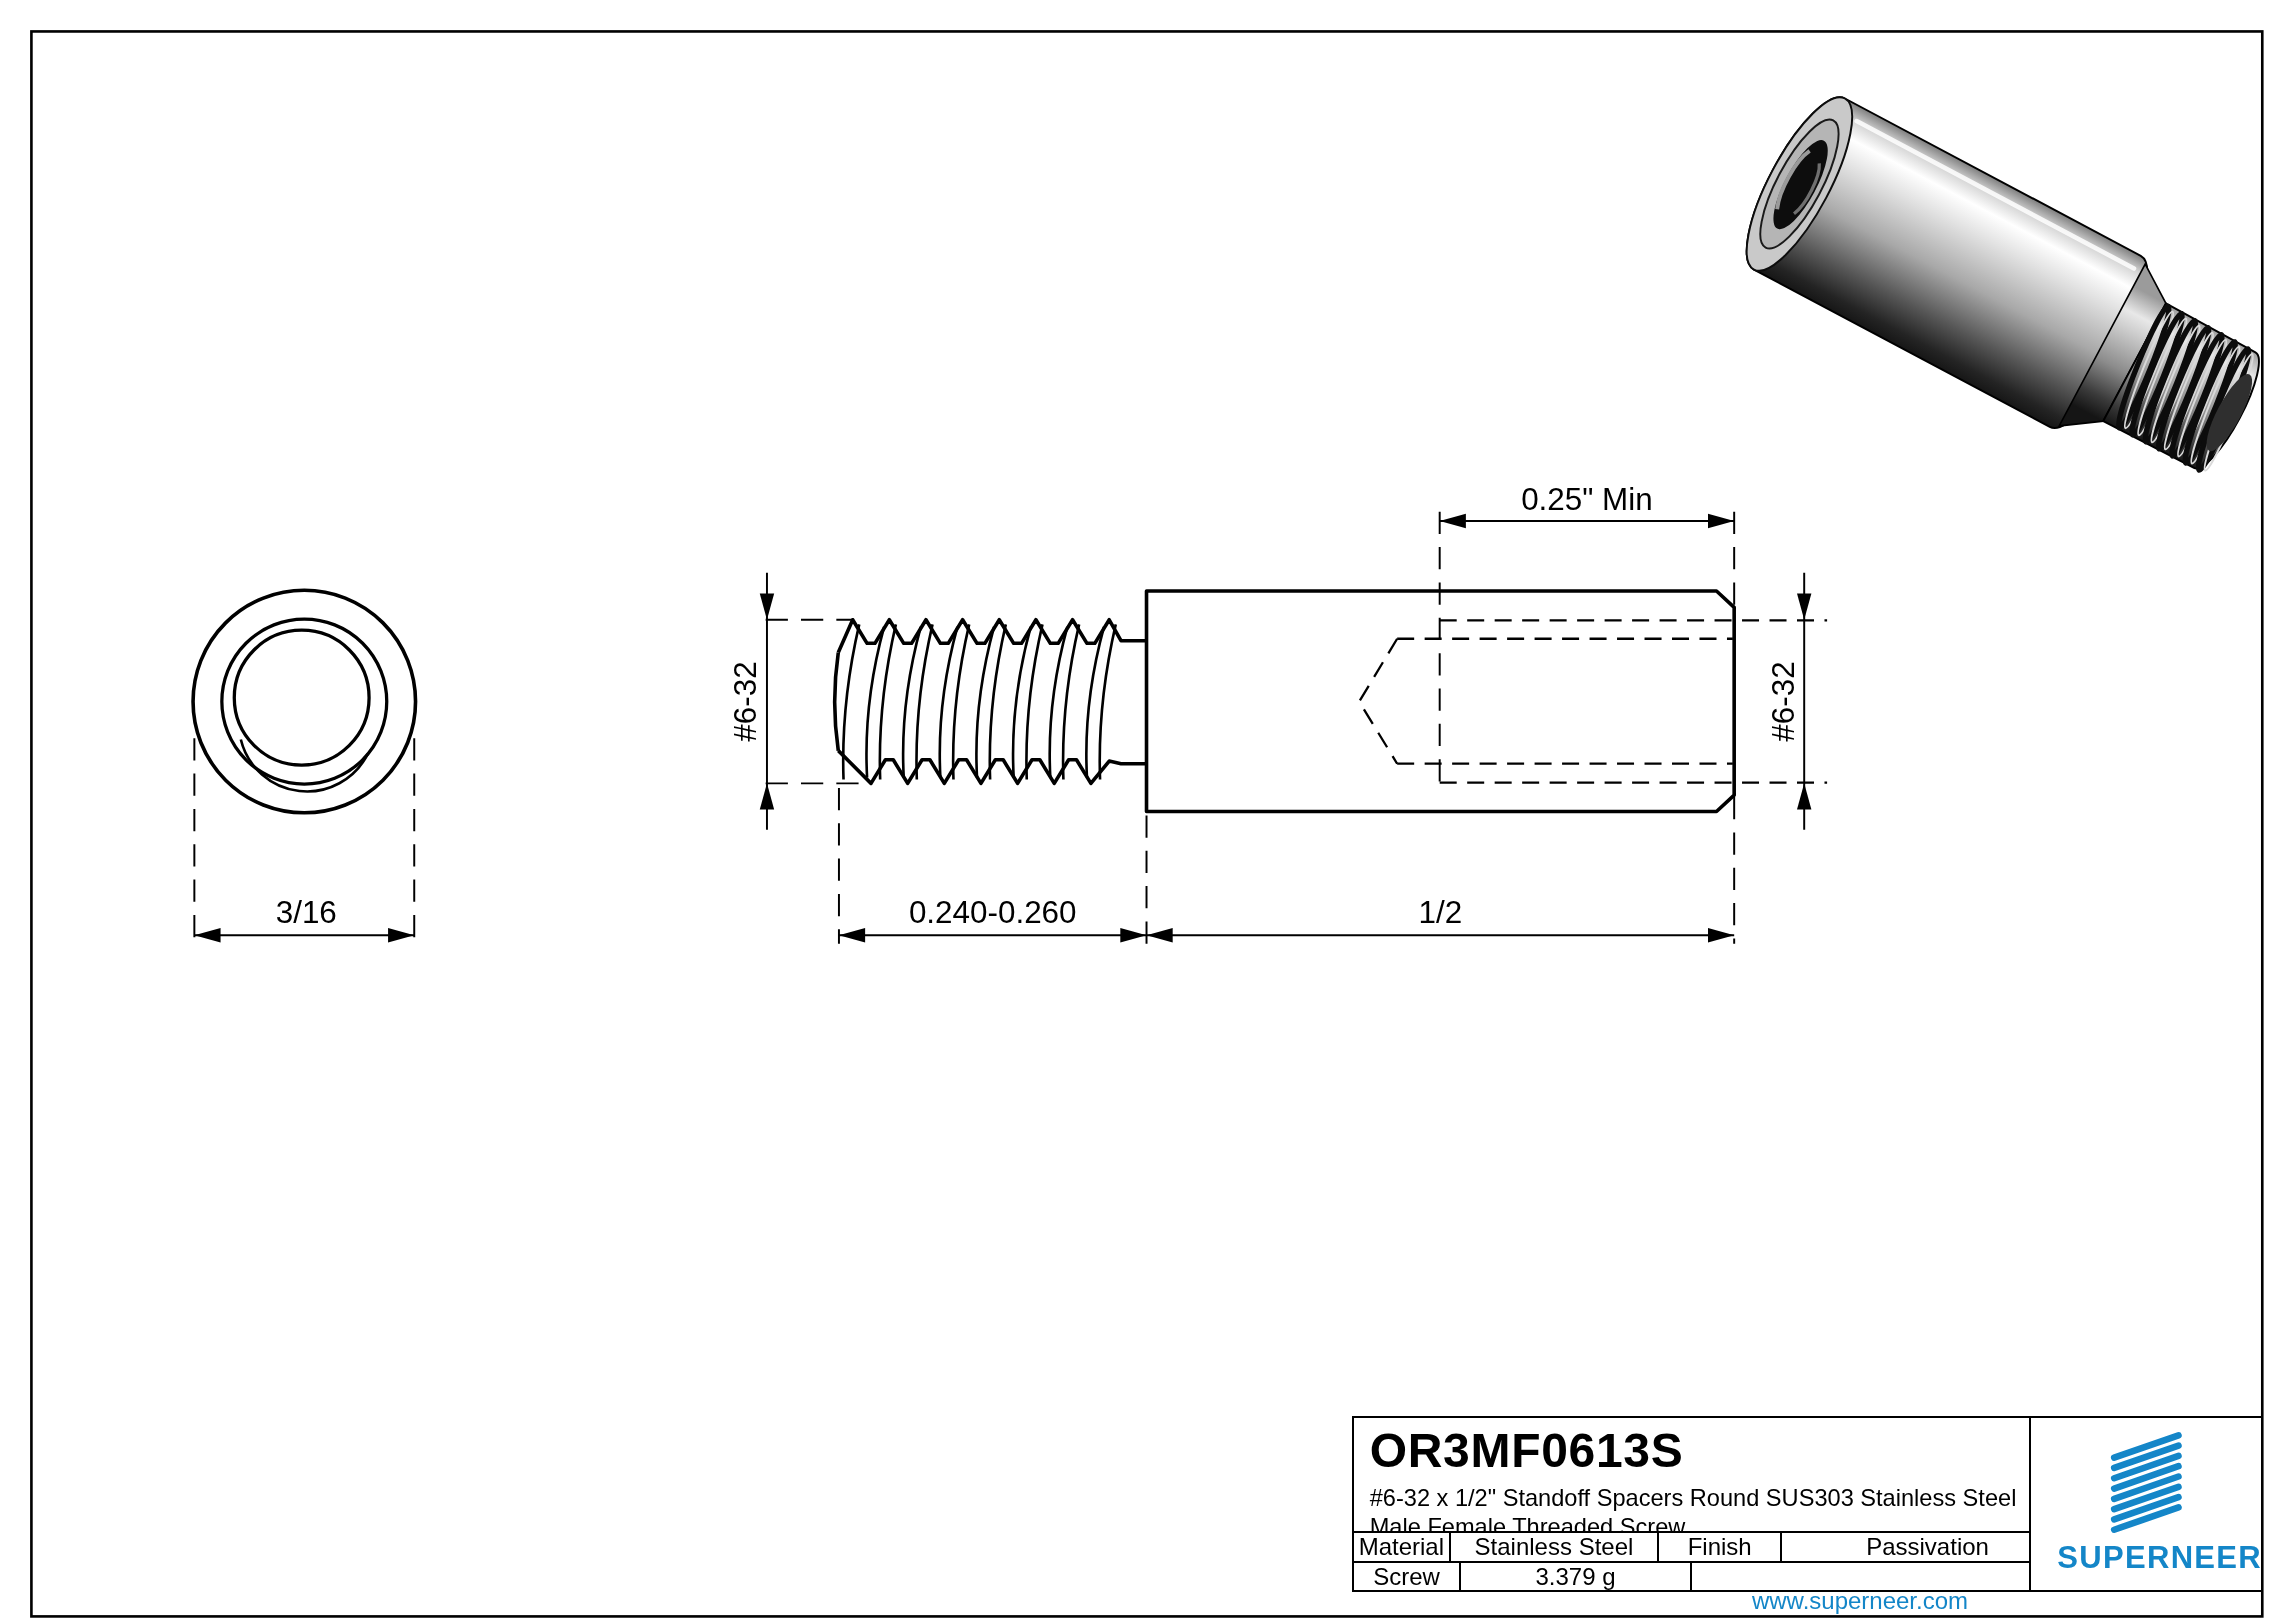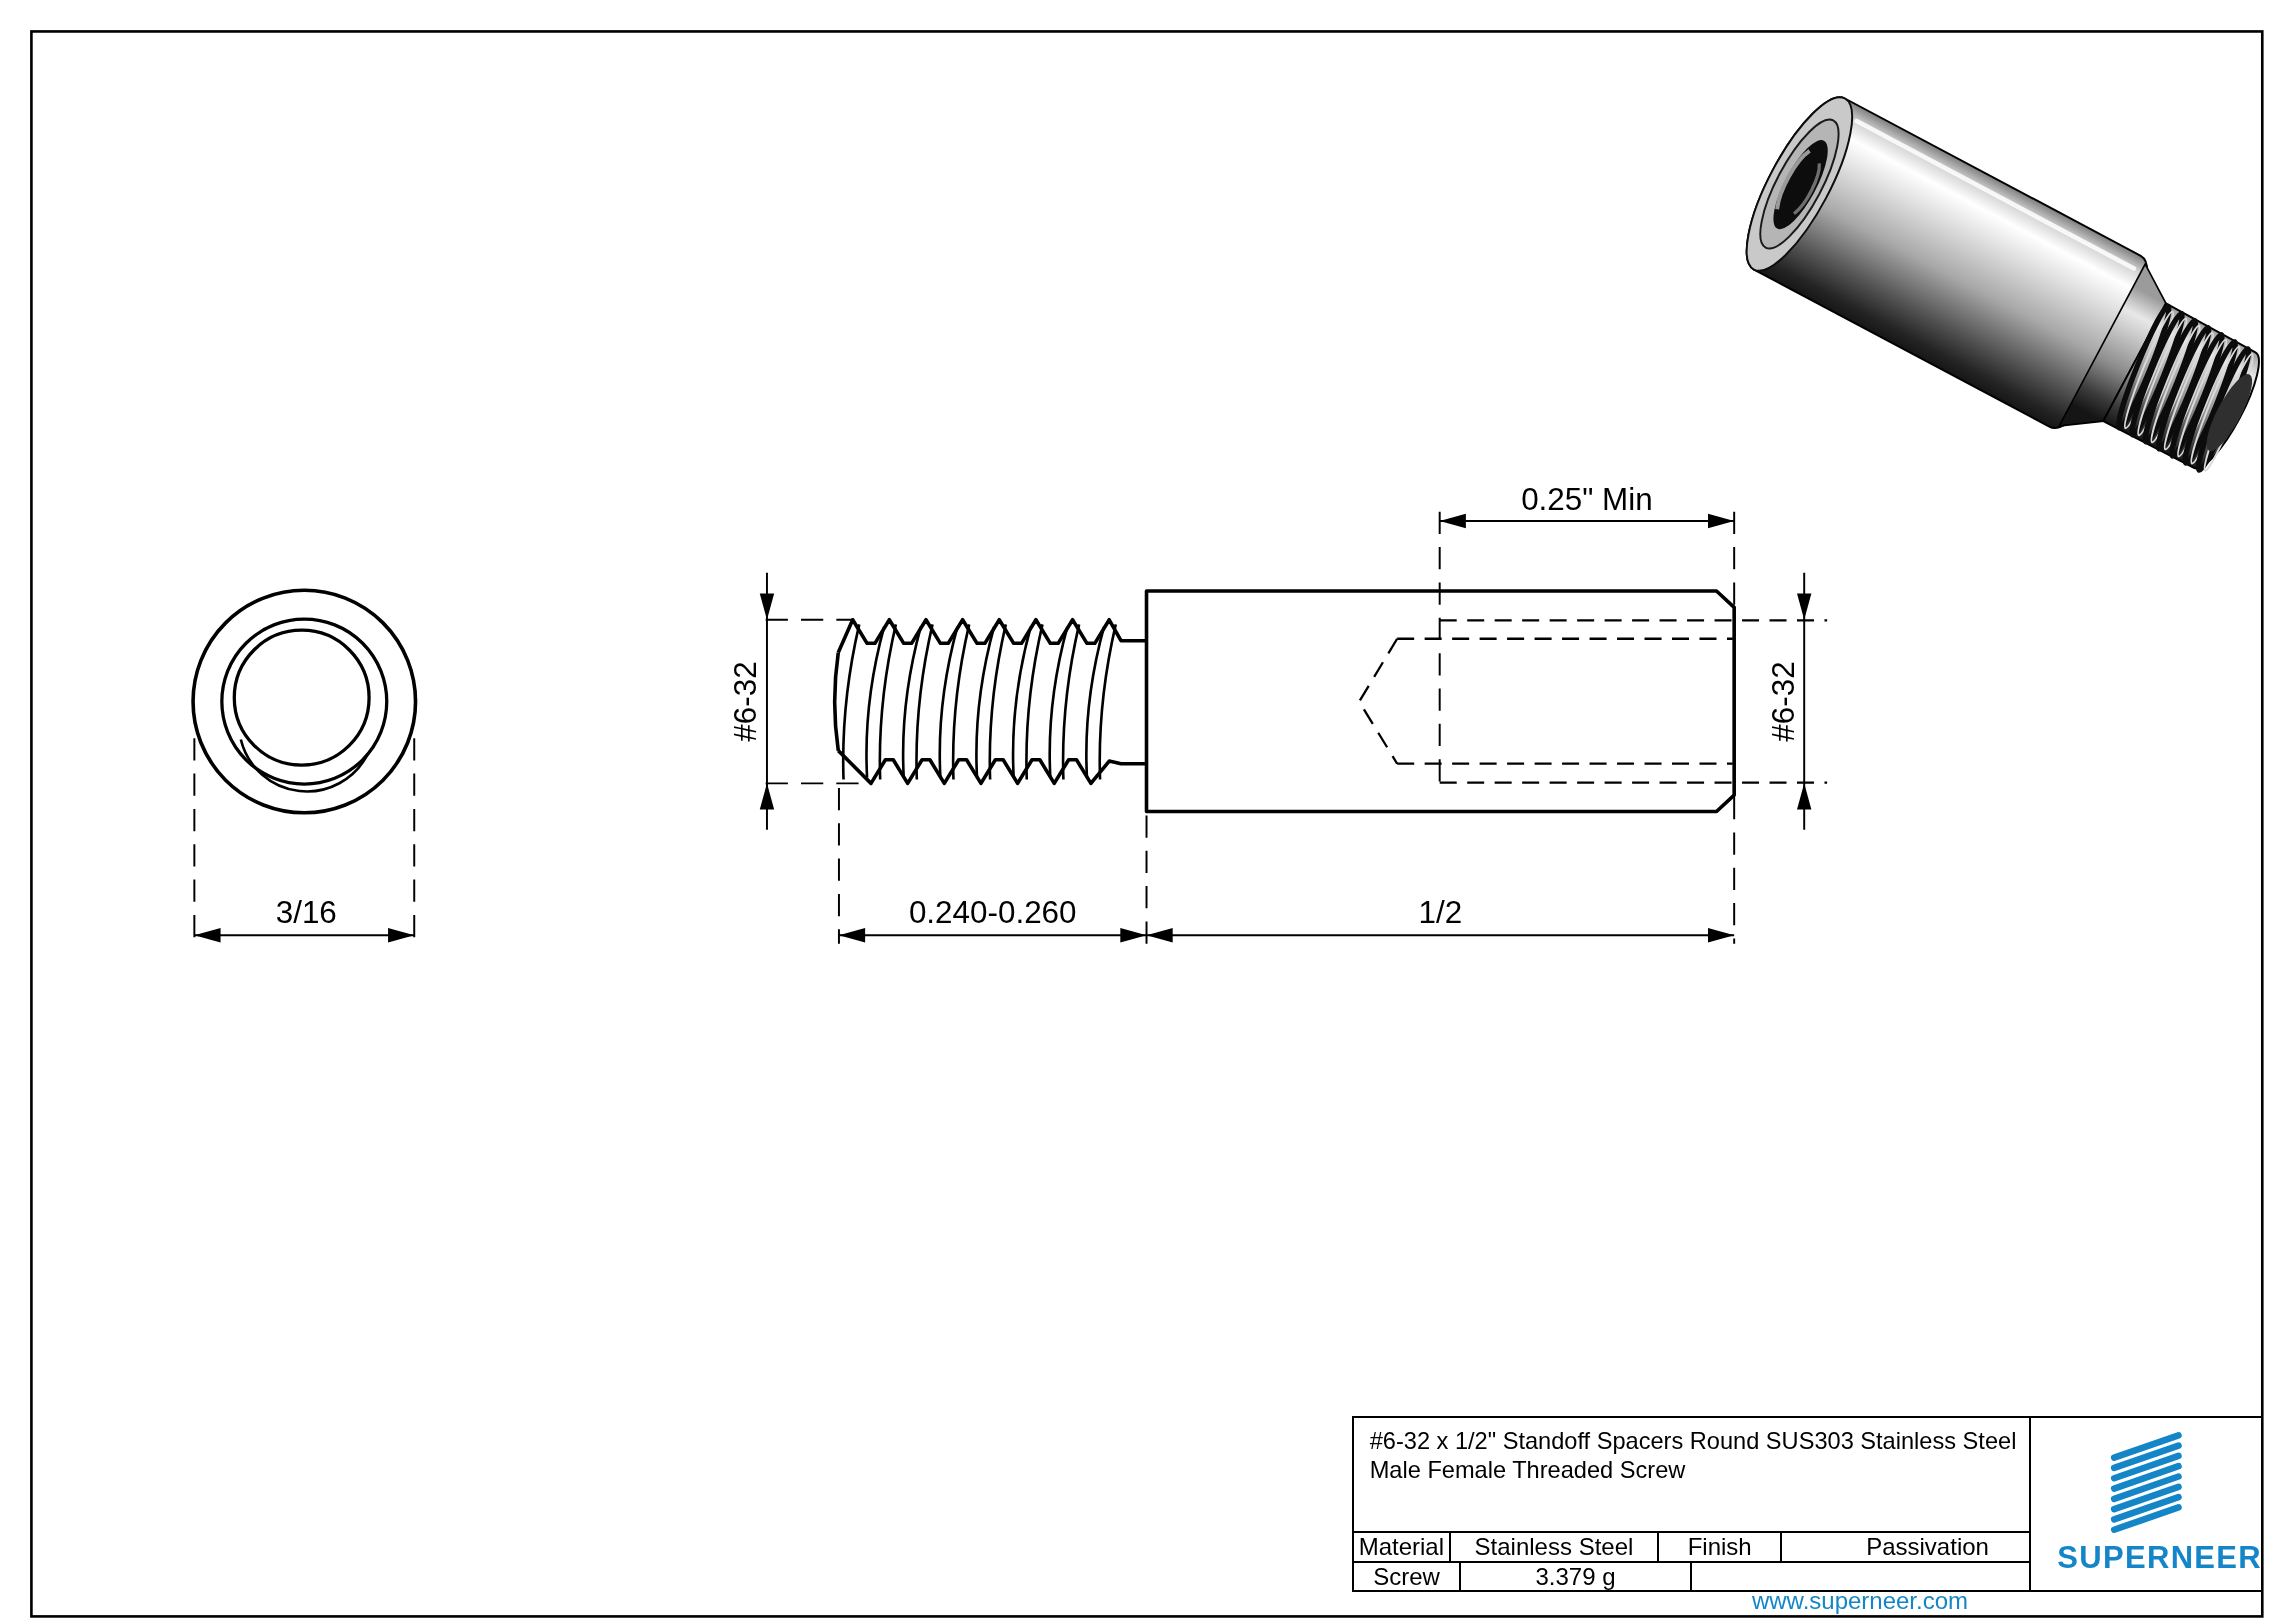--- a/index.html
+++ b/index.html
@@ -156,20 +156,21 @@
       <ellipse cx="28" cy="0" rx="34" ry="110" fill="#b5b5b5" stroke="#1a1a1a" stroke-width="3"></ellipse>
       <ellipse cx="30" cy="0" rx="24" ry="76" fill="#0d0d0d"></ellipse>
       <path d="M18,-52 A20,62 0 0 0 16,50" fill="none" stroke="#9a9a9a" stroke-width="6"></path>
       <path d="M40,-42 A16,50 0 0 1 42,44" fill="none" stroke="#6f6f6f" stroke-width="5"></path>
     </g>
   </svg>
 
   <div id="titleblock">
     <div class="tb-left">
       <div class="tb-desc">
+        <div class="tb-part">OR3MF0613S</div>
         <div class="tb-descline">#6-32 x 1/2" Standoff Spacers Round SUS303 Stainless Steel Male Female Threaded Screw</div>
       </div>
       <div class="tb-row first">
         <div class="tb-cell w-label bR">Material</div>
         <div class="tb-cell w-val bR">Stainless Steel</div>
         <div class="tb-cell w-finish bR">Finish</div>
         <div class="tb-cell w-pass">Passivation</div>
       </div>
       <div class="tb-row">
         <div class="tb-cell w-label bR">Screw</div>

